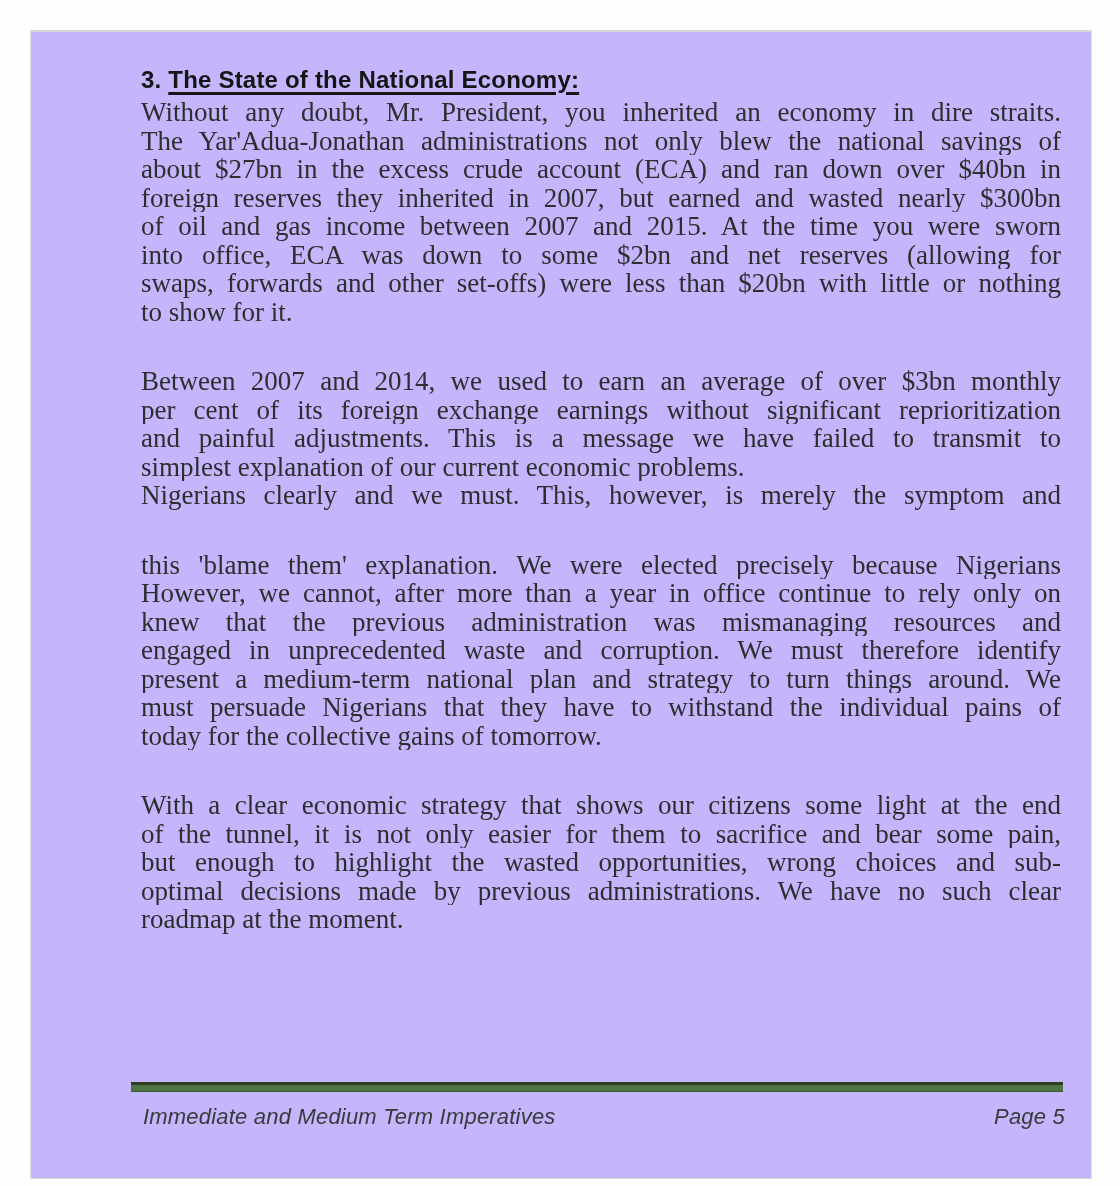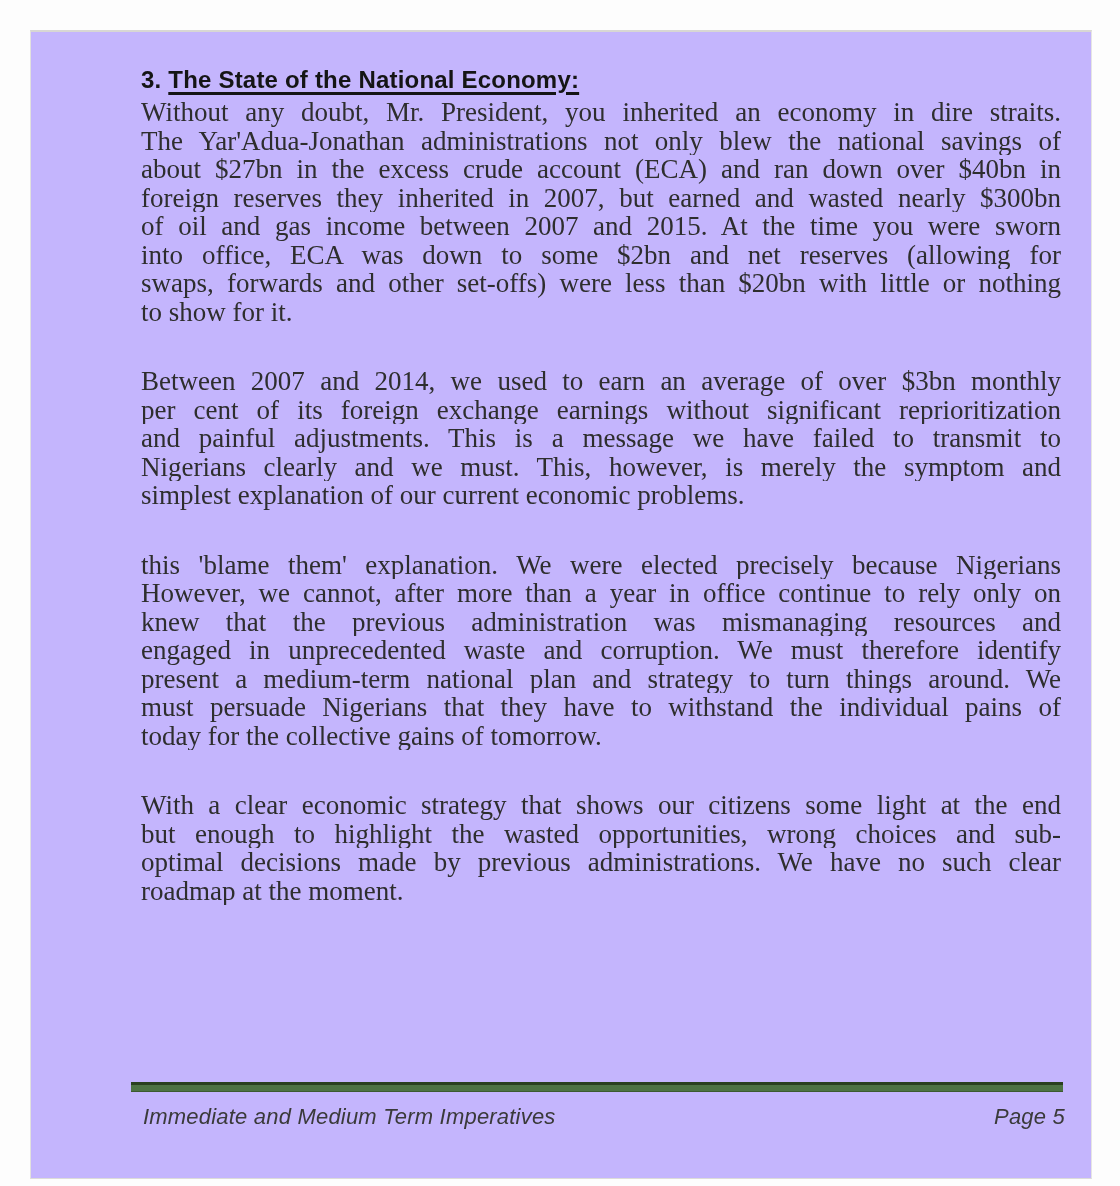--- a/index.html
+++ b/index.html
@@ -119,34 +119,35 @@
             <div class="line">foreign reserves they inherited in 2007, but earned and wasted nearly $300bn</div>
             <div class="line">of oil and gas income between 2007 and 2015. At the time you were sworn</div>
             <div class="line">into office, ECA was down to some $2bn and net reserves (allowing for</div>
             <div class="line">swaps, forwards and other set-offs) were less than $20bn with little or nothing</div>
             <div class="line last">to show for it.</div>
           </div>
           <div class="para">
             <div class="line">Between 2007 and 2014, we used to earn an average of over $3bn monthly</div>
             <div class="line">per cent of its foreign exchange earnings without significant reprioritization</div>
             <div class="line">and painful adjustments. This is a message we have failed to transmit to</div>
+            <div class="line last">simplest explanation of our current economic problems.</div>
             <div class="line">Nigerians clearly and we must. This, however, is merely the symptom and</div>
-            <div class="line last">simplest explanation of our current economic problems.</div>
           </div>
           <div class="para">
             <div class="line">this 'blame them' explanation. We were elected precisely because Nigerians</div>
             <div class="line">However, we cannot, after more than a year in office continue to rely only on</div>
             <div class="line">knew that the previous administration was mismanaging resources and</div>
             <div class="line">engaged in unprecedented waste and corruption. We must therefore identify</div>
             <div class="line">present a medium-term national plan and strategy to turn things around. We</div>
             <div class="line">must persuade Nigerians that they have to withstand the individual pains of</div>
             <div class="line last">today for the collective gains of tomorrow.</div>
           </div>
           <div class="para">
             <div class="line">With a clear economic strategy that shows our citizens some light at the end</div>
+            <div class="line">of the tunnel, it is not only easier for them to sacrifice and bear some pain,</div>
             <div class="line">but enough to highlight the wasted opportunities, wrong choices and sub-</div>
             <div class="line">optimal decisions made by previous administrations. We have no such clear</div>
             <div class="line last">roadmap at the moment.</div>
           </div>
         </div>
 
     </div>
 
     <div class="footer-rule"></div>
 

